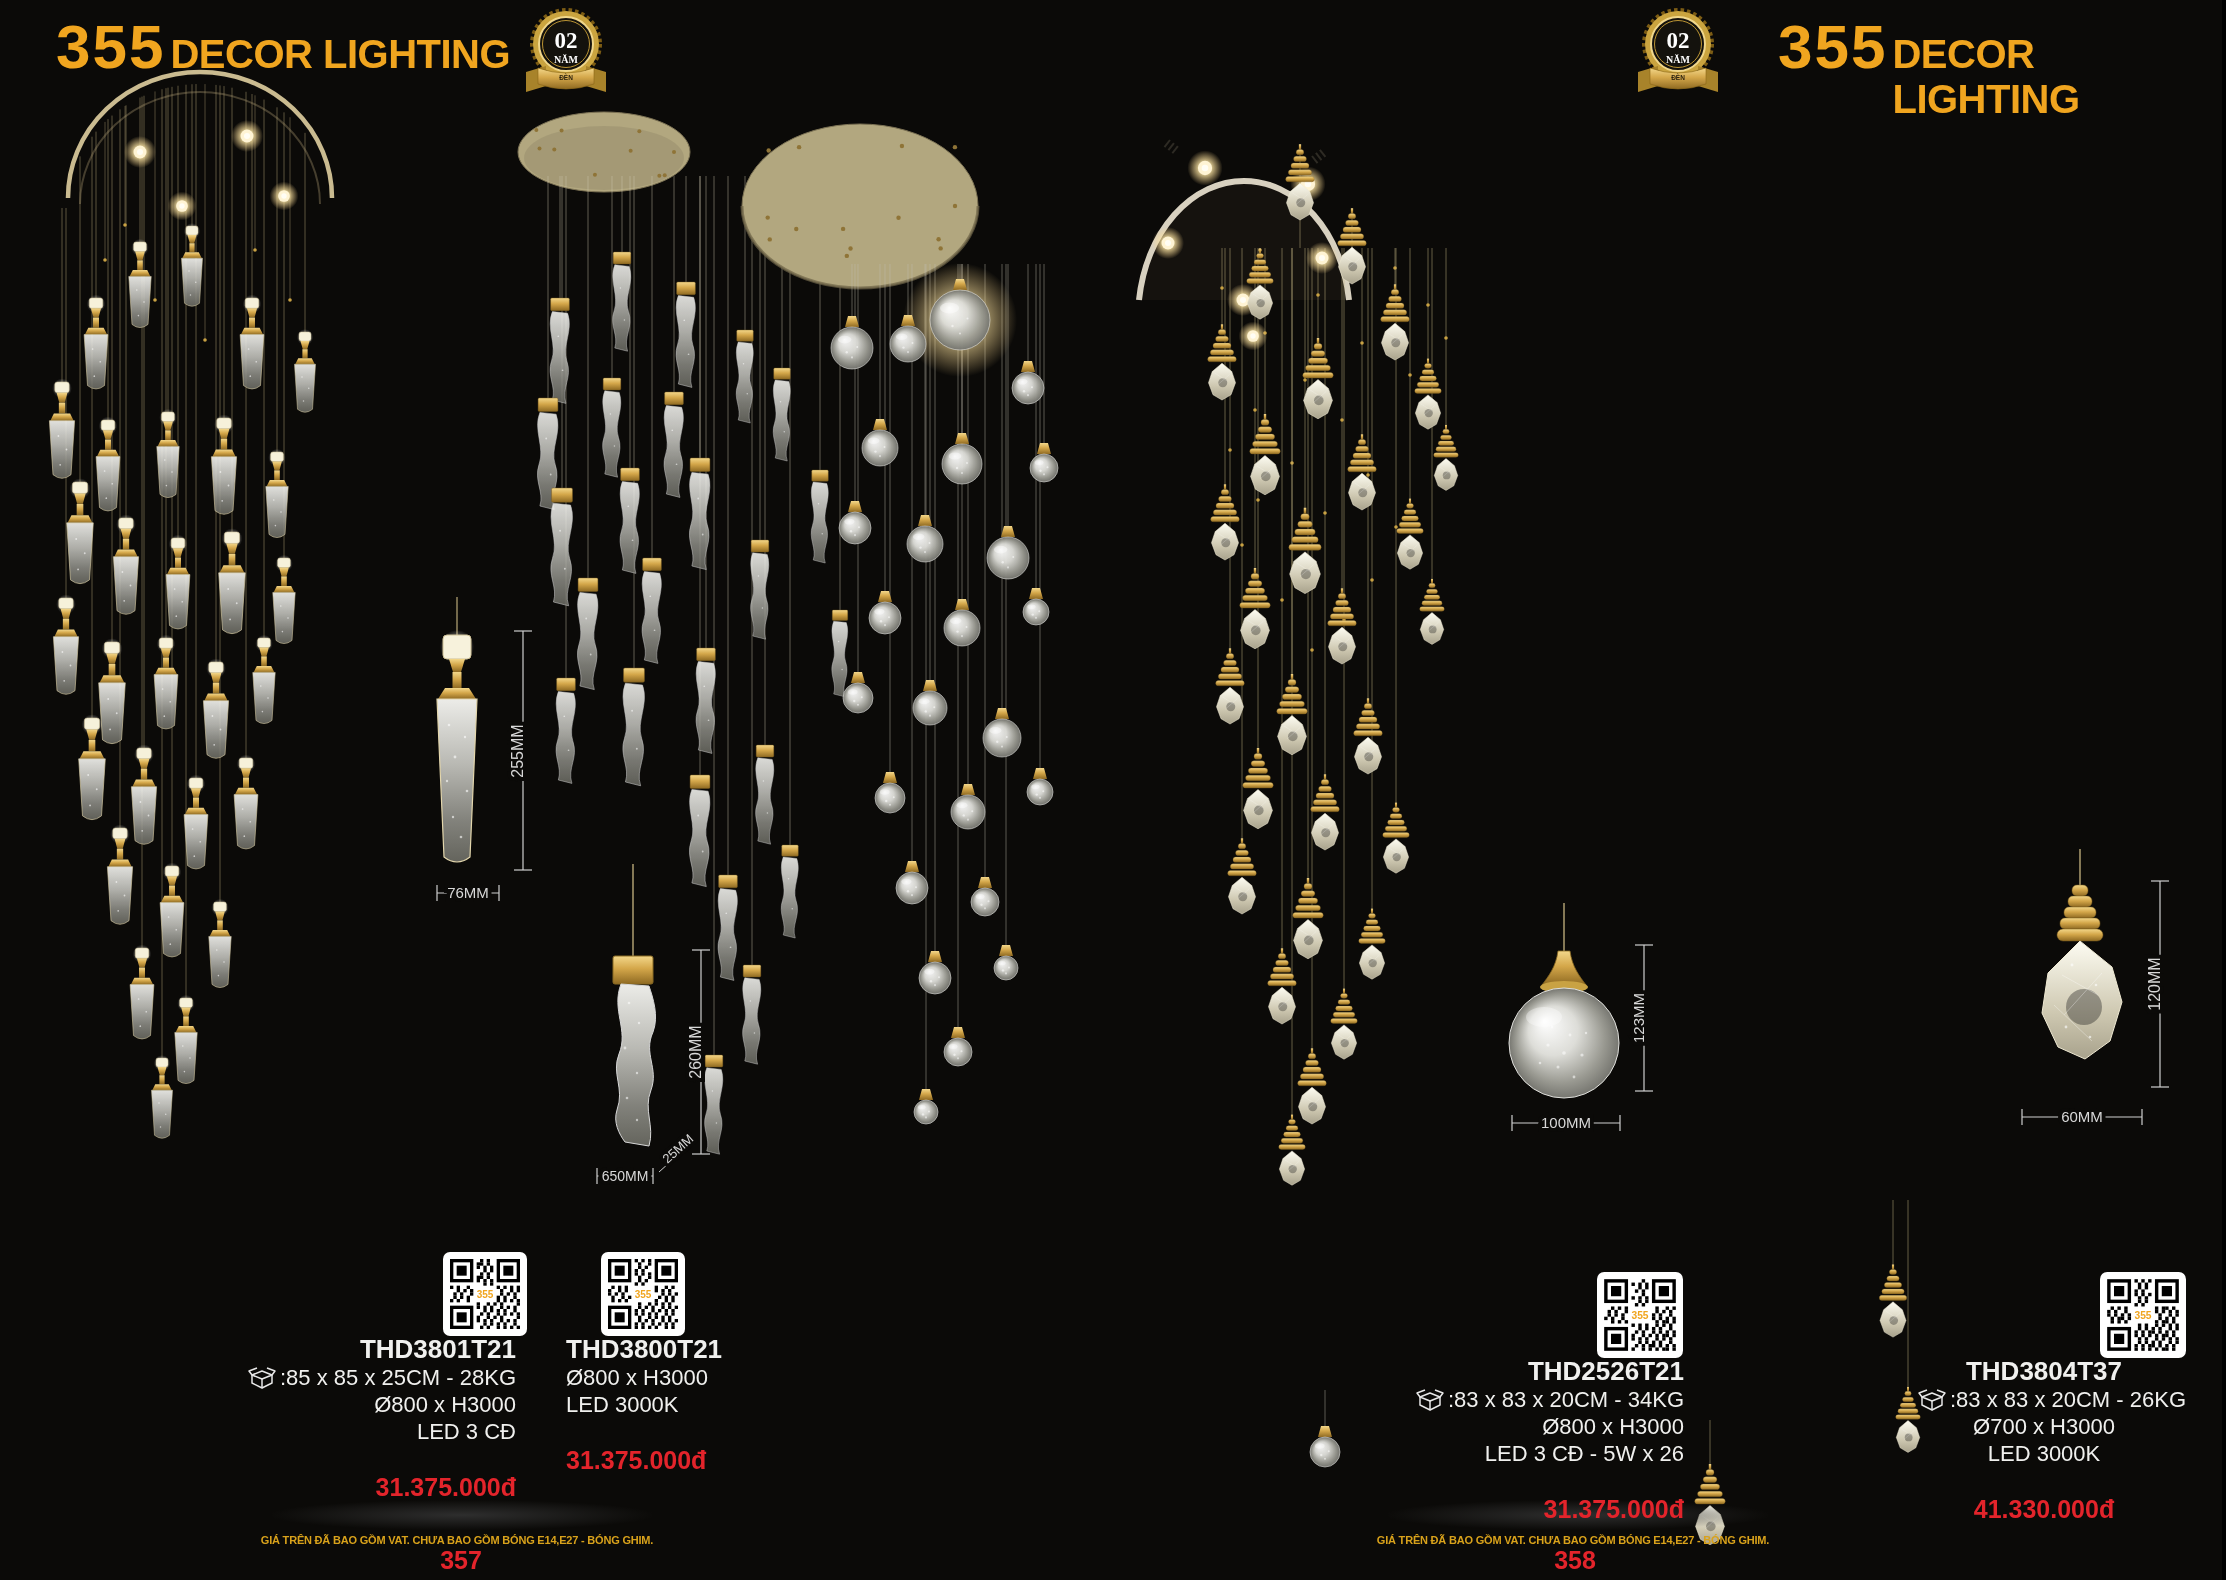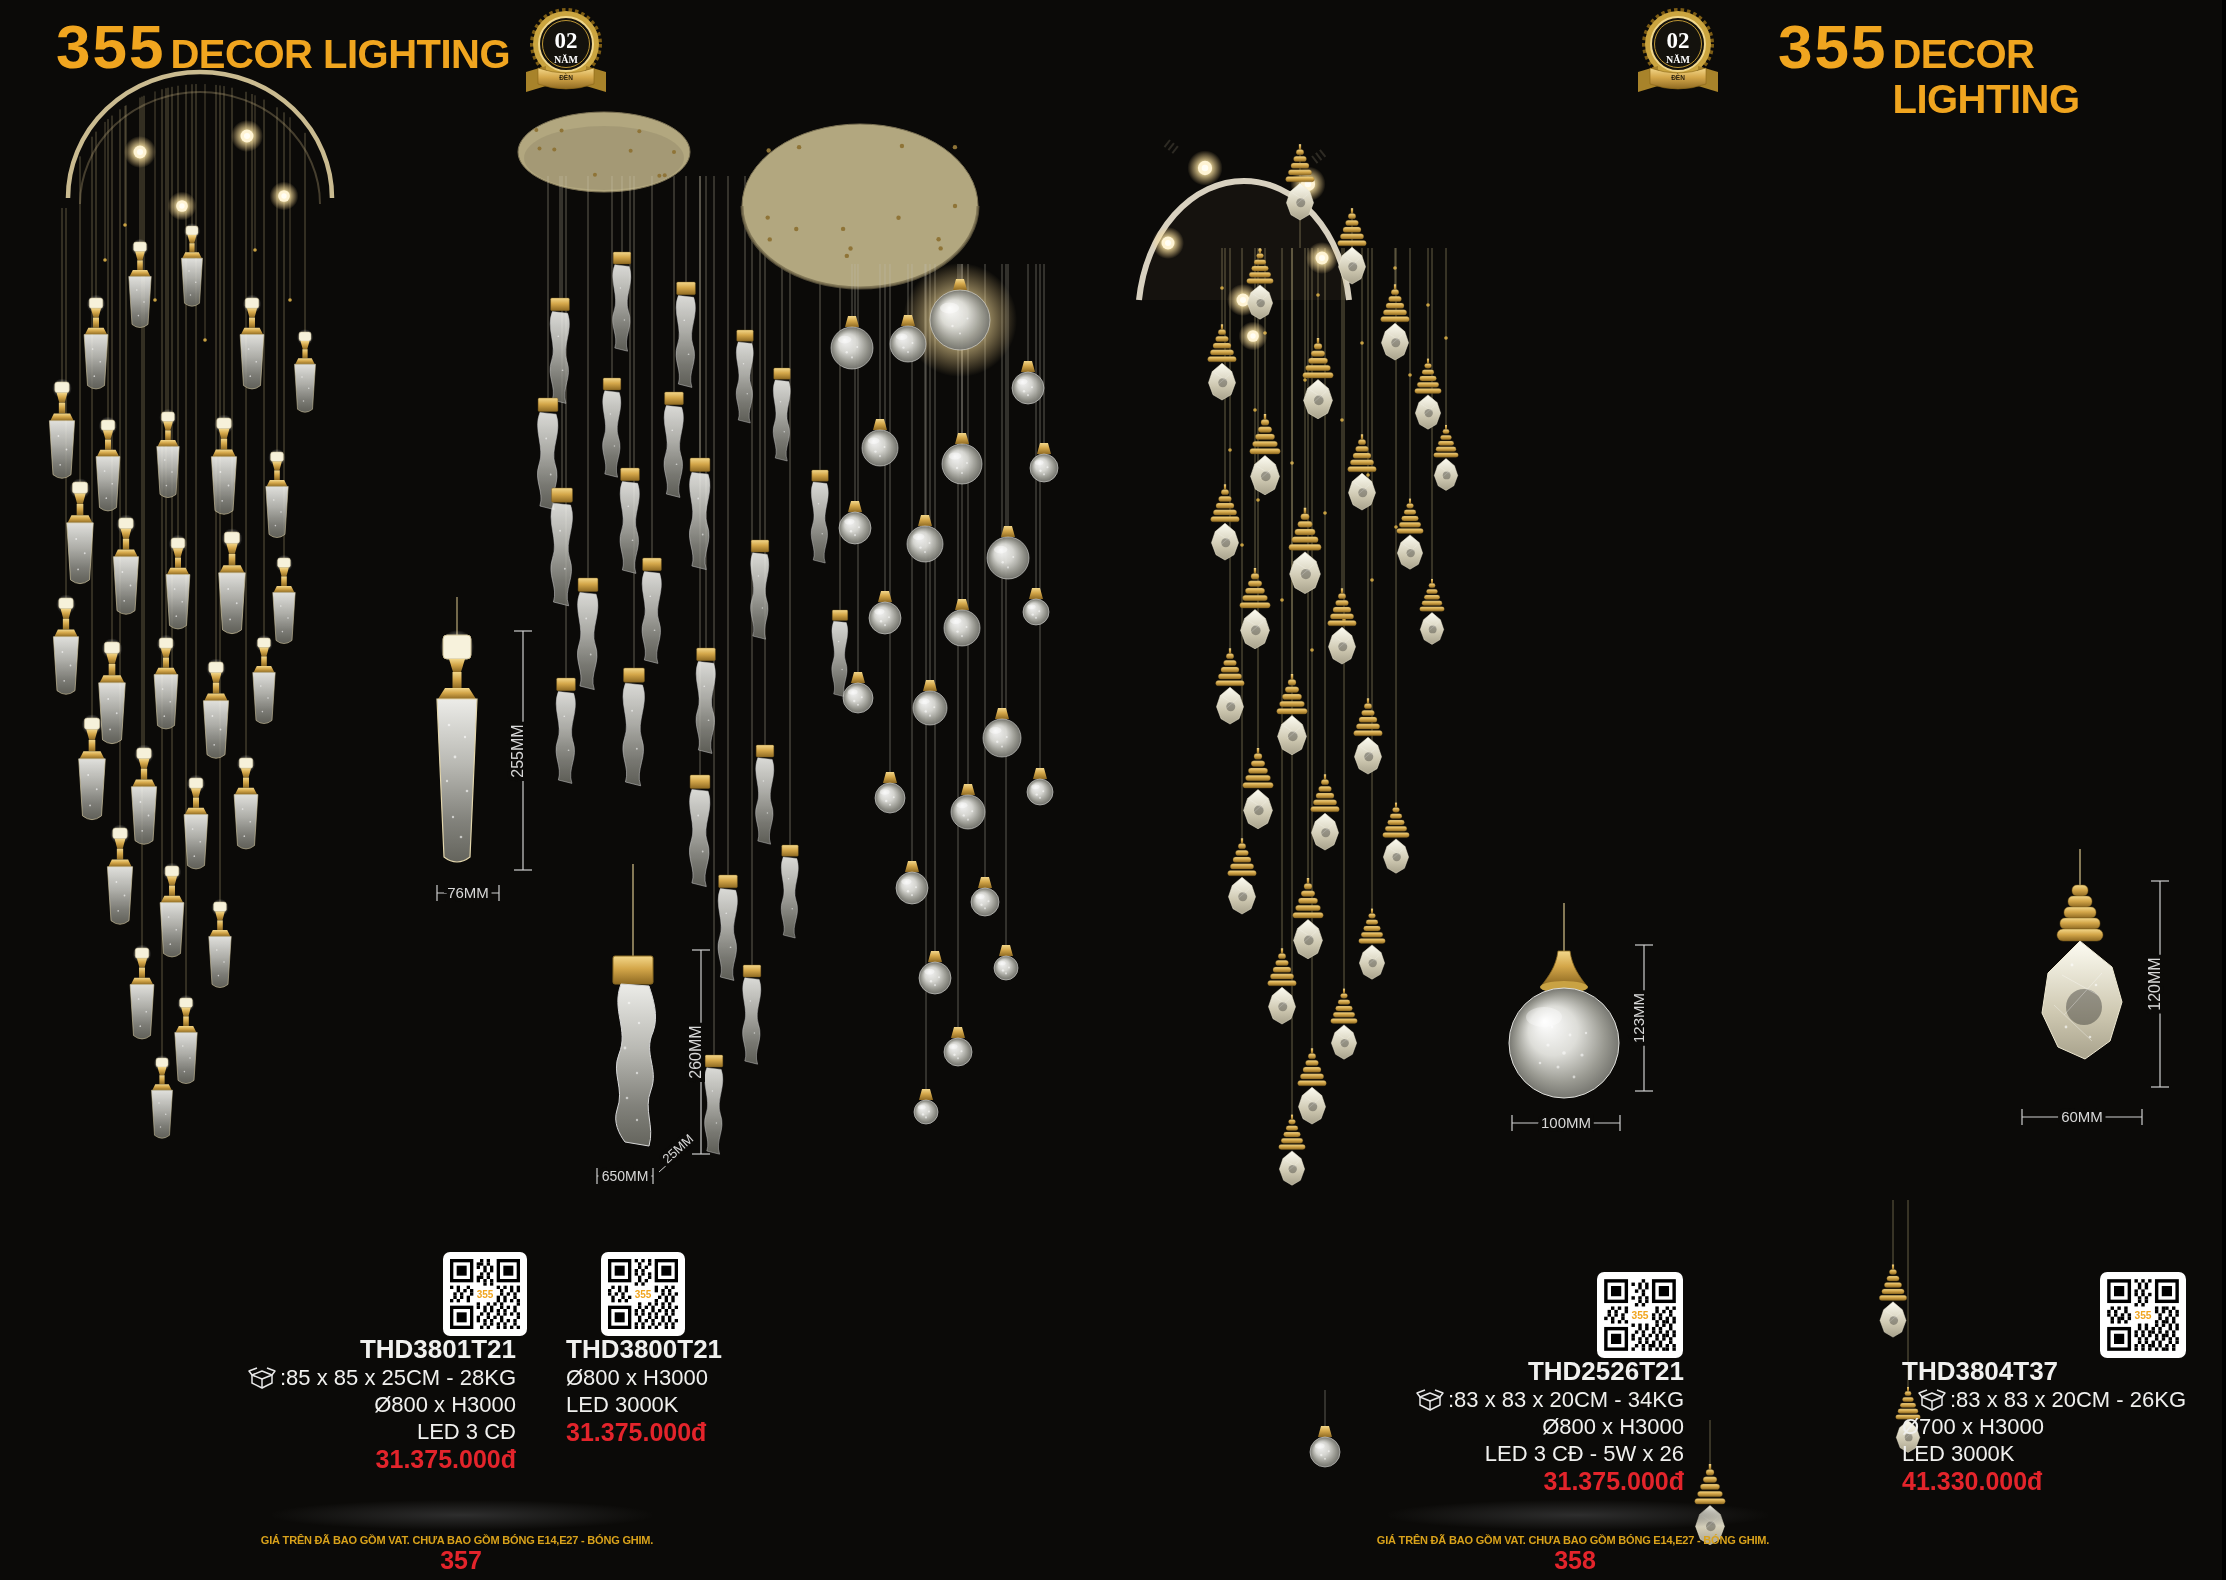--- a/index.html
+++ b/index.html
@@ -23,28 +23,28 @@
   #inset4{left:1992px;top:845px;}
   
   .qr{position:absolute;z-index:3;}
   #qr1{left:443px;top:1252px;}
   #qr2{left:601px;top:1252px;}
   #qr3{left:1597px;top:1272px;}
   #qr4{left:2100px;top:1272px;}
   .pblock{position:absolute;z-index:3;color:#F0F0EE;}
   .pblock .line{font-size:22px;line-height:27px;white-space:nowrap;}
   .pblock .code{font-size:26px;font-weight:bold;line-height:30px;}
-  .pblock .price{font-size:25px;font-weight:bold;color:#E3242B;line-height:29px;}
+  .pblock .price{font-size:25px;font-weight:bold;color:#E3242B;line-height:29px;margin-top:28px;}
   .pblock .pkg{display:flex;align-items:center;gap:3px;}
   .r .pkg{justify-content:flex-end;}
   .pkg-icon{flex:0 0 auto;}
   #block1{left:236px;top:1334px;width:280px;text-align:right;}
   #block2{left:566px;top:1334px;width:250px;text-align:left;}
   #block3{left:1400px;top:1356px;width:284px;text-align:right;}
-  #block4{left:1902px;top:1356px;width:284px;text-align:left;}
+  #block4{left:1902px;top:1356px;width:284px;text-align:center;}
   
   .flourish{position:absolute;width:380px;height:30px;z-index:2;
      background:radial-gradient(ellipse at center,rgba(48,48,48,.95),rgba(20,20,20,0) 72%);}
   #flourish-left{left:272px;top:1500px;}
   #flourish-right{left:1388px;top:1500px;}
   .pagenum{position:absolute;z-index:3;width:80px;text-align:center;
      color:#E3242B;font-size:25px;font-weight:bold;margin-top:44px;}
   #pagenum-left{left:421px;top:1502px;}
   #pagenum-right{left:1535px;top:1502px;}
   .disclaimer{position:absolute;z-index:3;width:440px;text-align:center;white-space:nowrap;

